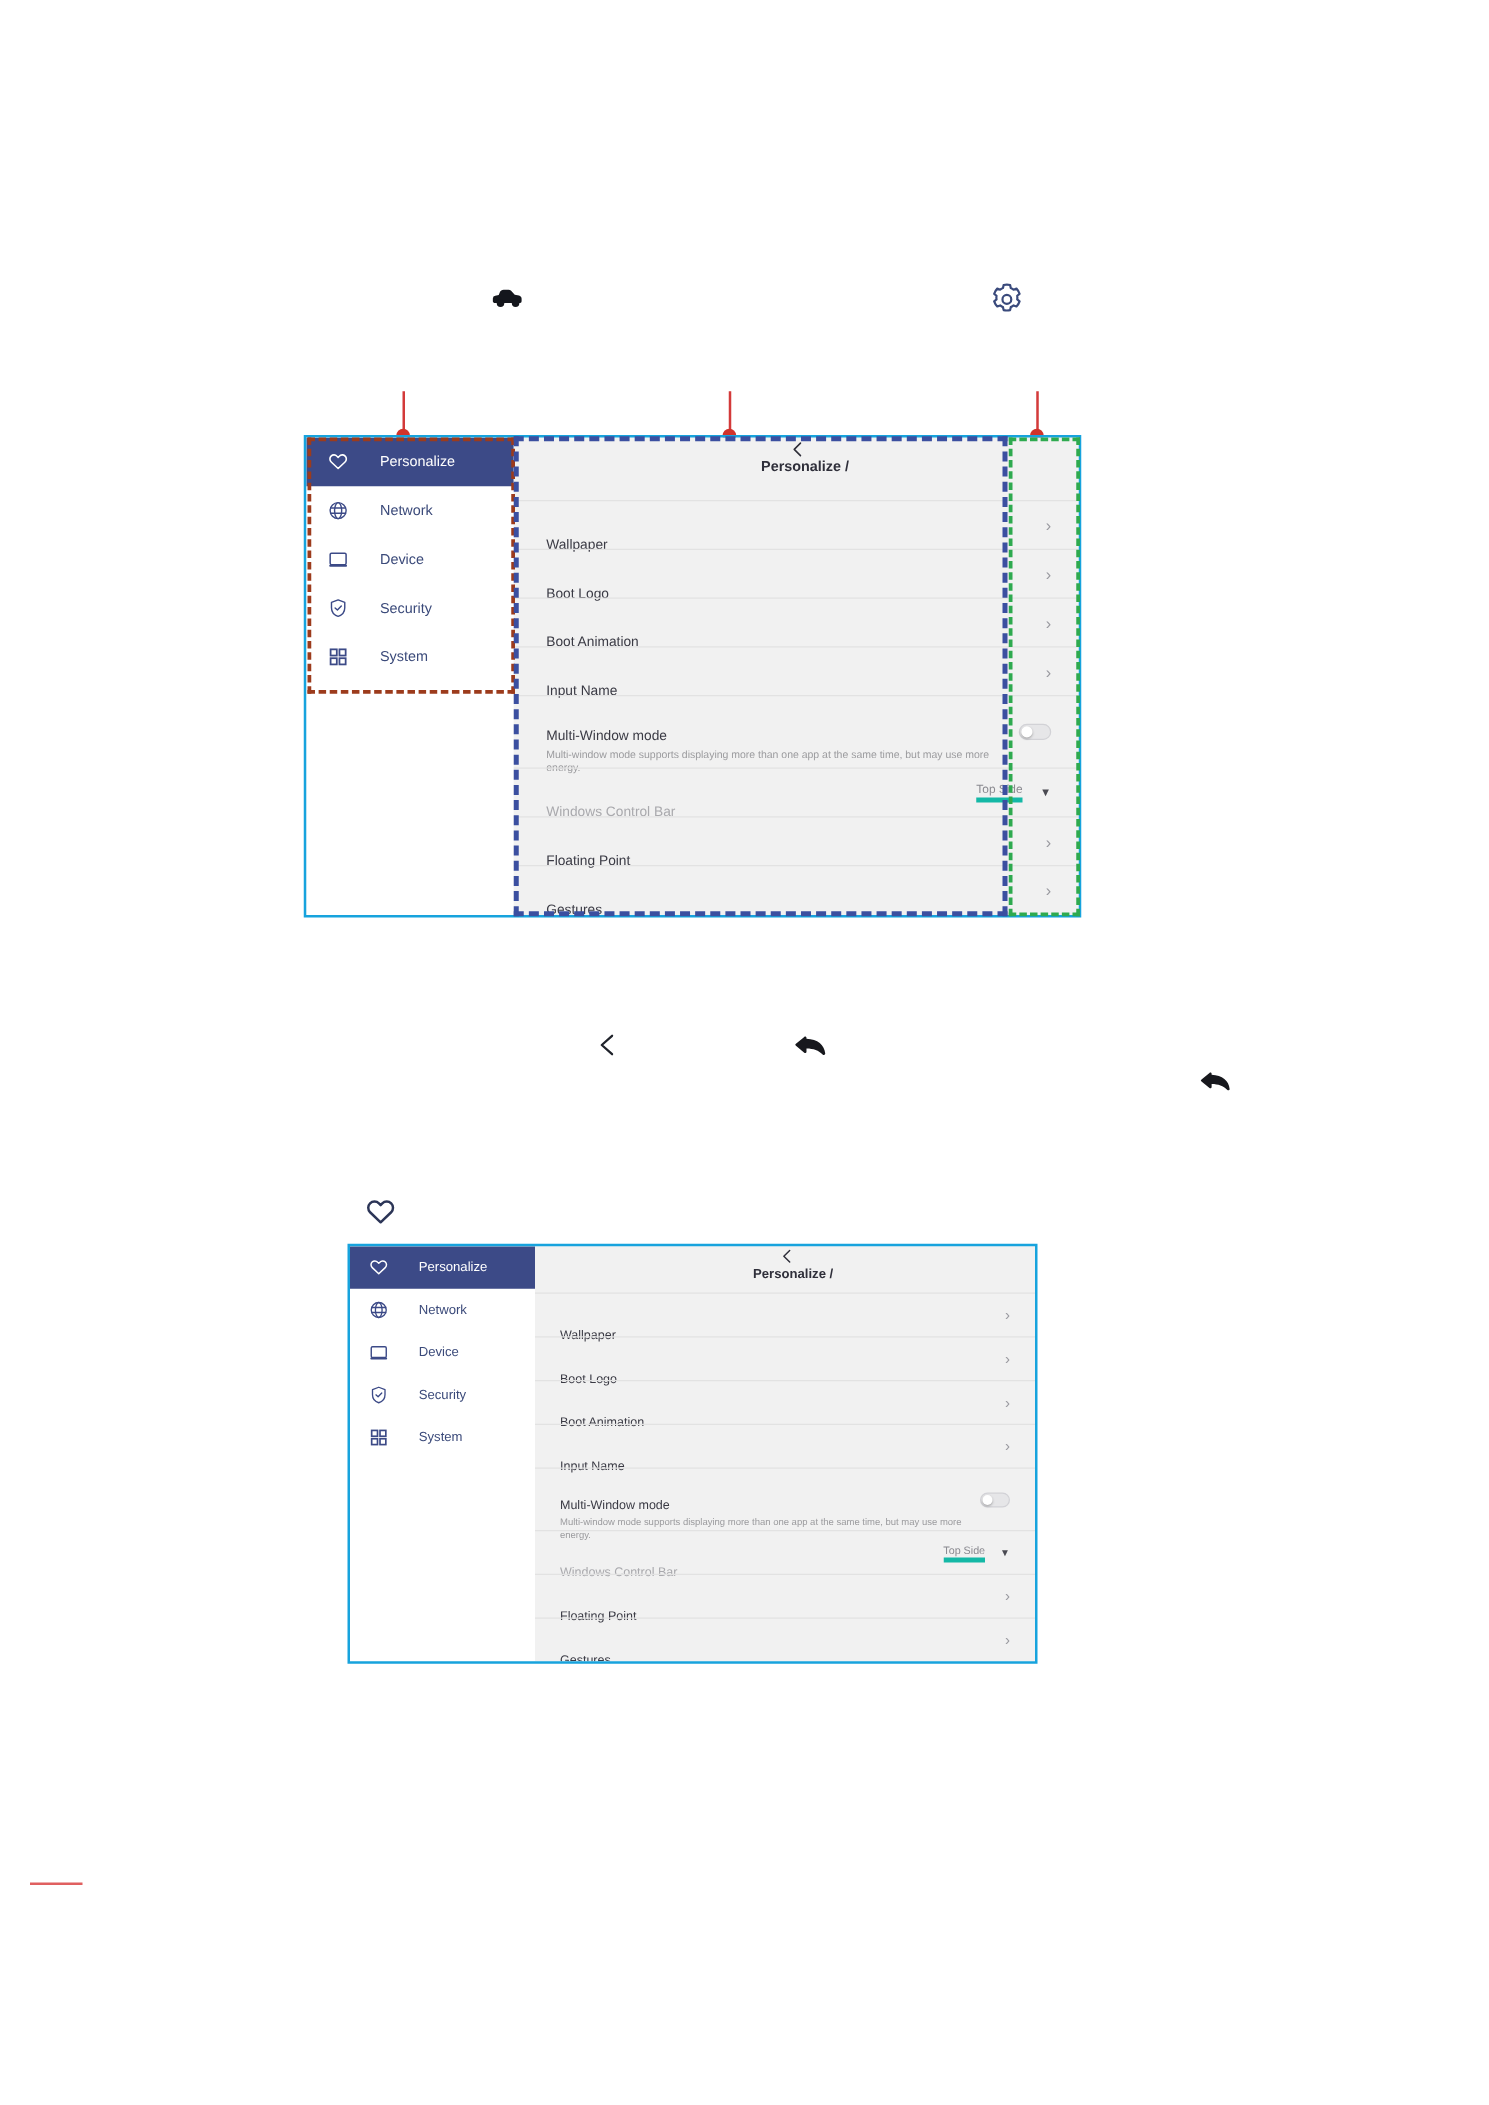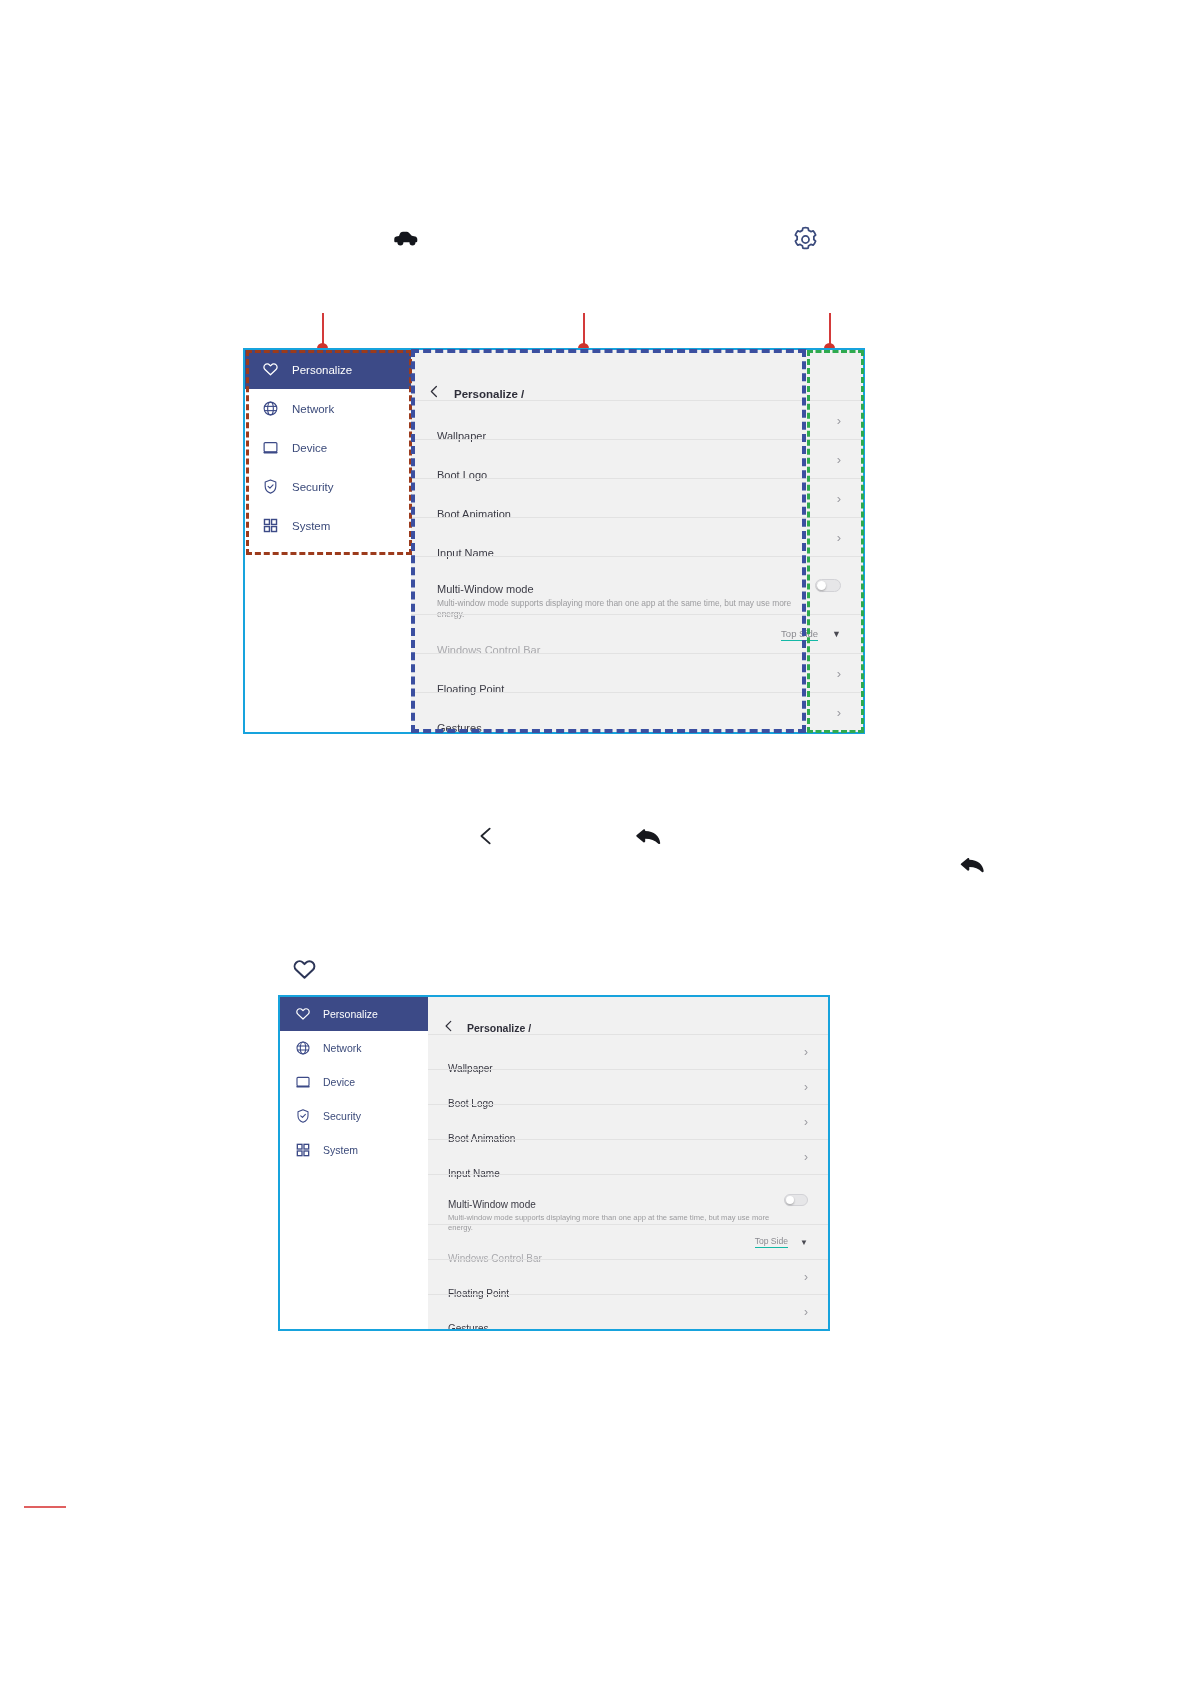--- a/index.html
+++ b/index.html
@@ -58,35 +58,36 @@
   .nav-item.active {
     background: #3c4a87;
     color: #ffffff;
   }
   .nav-ico {
     display: inline-flex;
     align-items: center;
     justify-content: center;
     flex: 0 0 auto;
   }
-  .nav-label { font-weight: 400; }
+  .nav-label { font-weight: 400; margin-left: 12px; }
 
   .content {
     flex: 1 1 auto;
     display: flex;
     flex-direction: column;
     min-width: 0;
     background: #f1f1f1;
   }
   .crumb {
     display: flex;
-    align-items: flex-end;
+    align-items: center;
     color: #2f2f3a;
     font-weight: bold;
     box-sizing: border-box;
+    flex-direction: column;
   }
   .crumb .back {
     display: inline-flex;
     align-items: center;
     justify-content: center;
     flex: 0 0 auto;
   }
   .row {
     display: flex;
     align-items: center;
@@ -117,21 +118,21 @@
     box-shadow: 0 1px 2px rgba(0,0,0,.3);
   }
 
   .dropdown {
     display: flex;
     align-items: center;
     flex: 0 0 auto;
     color: #8a8a90;
   }
   .dropdown .val {
-    border-bottom: 1px solid #14b8a6;
+    border-bottom: 4px solid #14b8a6;
     padding-bottom: 1px;
     text-align: right;
   }
   .caret { color: #4a4a52; }
 
   
   #fig-top { left: 245px; top: 350px; width: 618px; height: 382px; }
   #fig-top .sidebar { width: 166px; }
   #fig-top .nav-item { height: 39px; padding-left: 14px; font-size: 11.5px; }
   #fig-top .nav-ico  { width: 22px; height: 22px; margin-right: 11px; }

